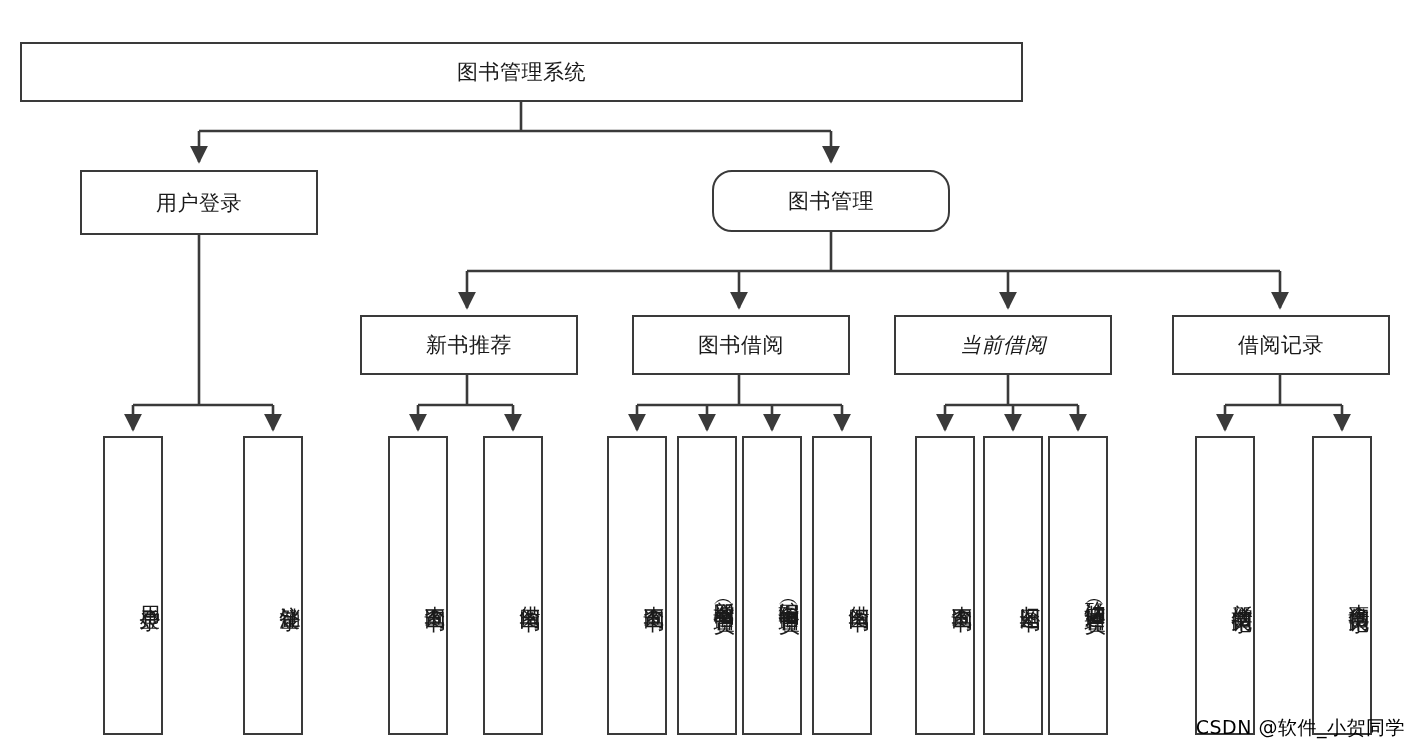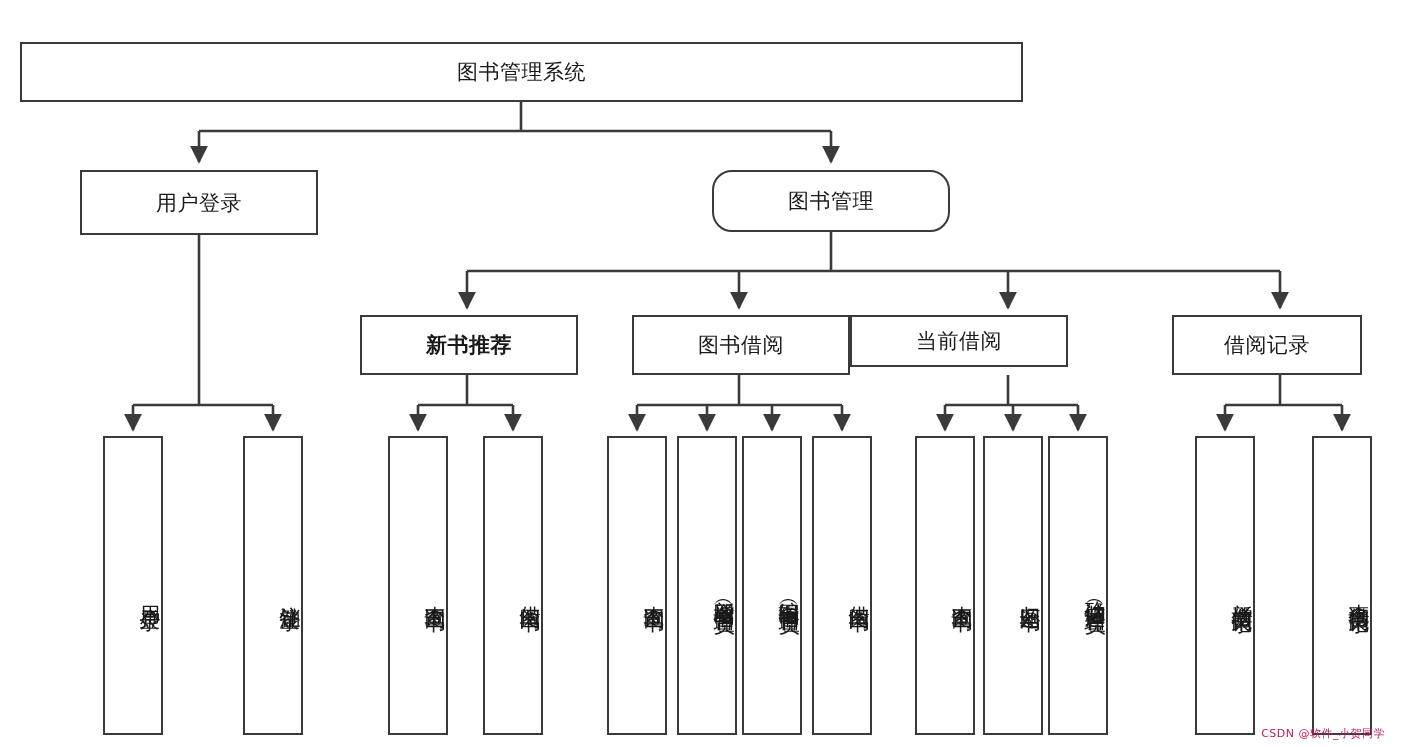--- a/index.html
+++ b/index.html
@@ -49,24 +49,24 @@
     justify-content: center;
     line-height: 1.05;
   }
   .node.vert > .vtext {
     writing-mode: vertical-rl;
     text-orientation: upright;
     white-space: nowrap;
   }
   .watermark {
     position: absolute;
-    right: 20px;
+    right: 0;
     bottom: 6px;
-    font-size: 11px;
-    color: #be185d;
+    font-size: 19px;
+    color: #000000;
     letter-spacing: 0.5px;
     white-space: nowrap;
   }
 </style>
 </head>
 <body>
 
 <div id="canvas">
 
   <svg class="edges" viewBox="0 0 1405 747">
@@ -123,30 +123,30 @@
     <span>图书管理系统</span>
   </div>
 
   <div class="node horiz" style="left:80px; top:170px; width:238px; height:65px;">
     <span>用户登录</span>
   </div>
   <div class="node horiz" style="left:712px; top:170px; width:238px; height:62px;border-radius:20px;">
     <span>图书管理</span>
   </div>
 
-  <div class="node horiz" style="left:360px; top:315px; width:218px; height:60px;font-weight:bold;">
+  <div class="node horiz" style="left:360px; top:315px; width:218px; height:60px;">
     <span>新书推荐</span>
   </div>
   <div class="node horiz" style="left:632px; top:315px; width:218px; height:60px;">
     <span>图书借阅</span>
   </div>
-  <div class="node horiz" style="left:850px; top:315px; width:218px; height:52px;">
+  <div class="node horiz" style="left:894px; top:315px; width:218px; height:60px;font-style:italic;">
     <span>当前借阅</span>
   </div>
-  <div class="node horiz" style="left:1172px; top:315px; width:190px; height:60px;">
+  <div class="node horiz" style="left:1172px; top:315px; width:218px; height:60px;">
     <span>借阅记录</span>
   </div>
 
   <div class="node vert" style="left:103px; top:436px; width:60px; height:299px;">
     <span class="vtext">用户登录</span>
   </div>
   <div class="node vert" style="left:243px; top:436px; width:60px; height:299px;">
     <span class="vtext">注销登录</span>
   </div>
 

